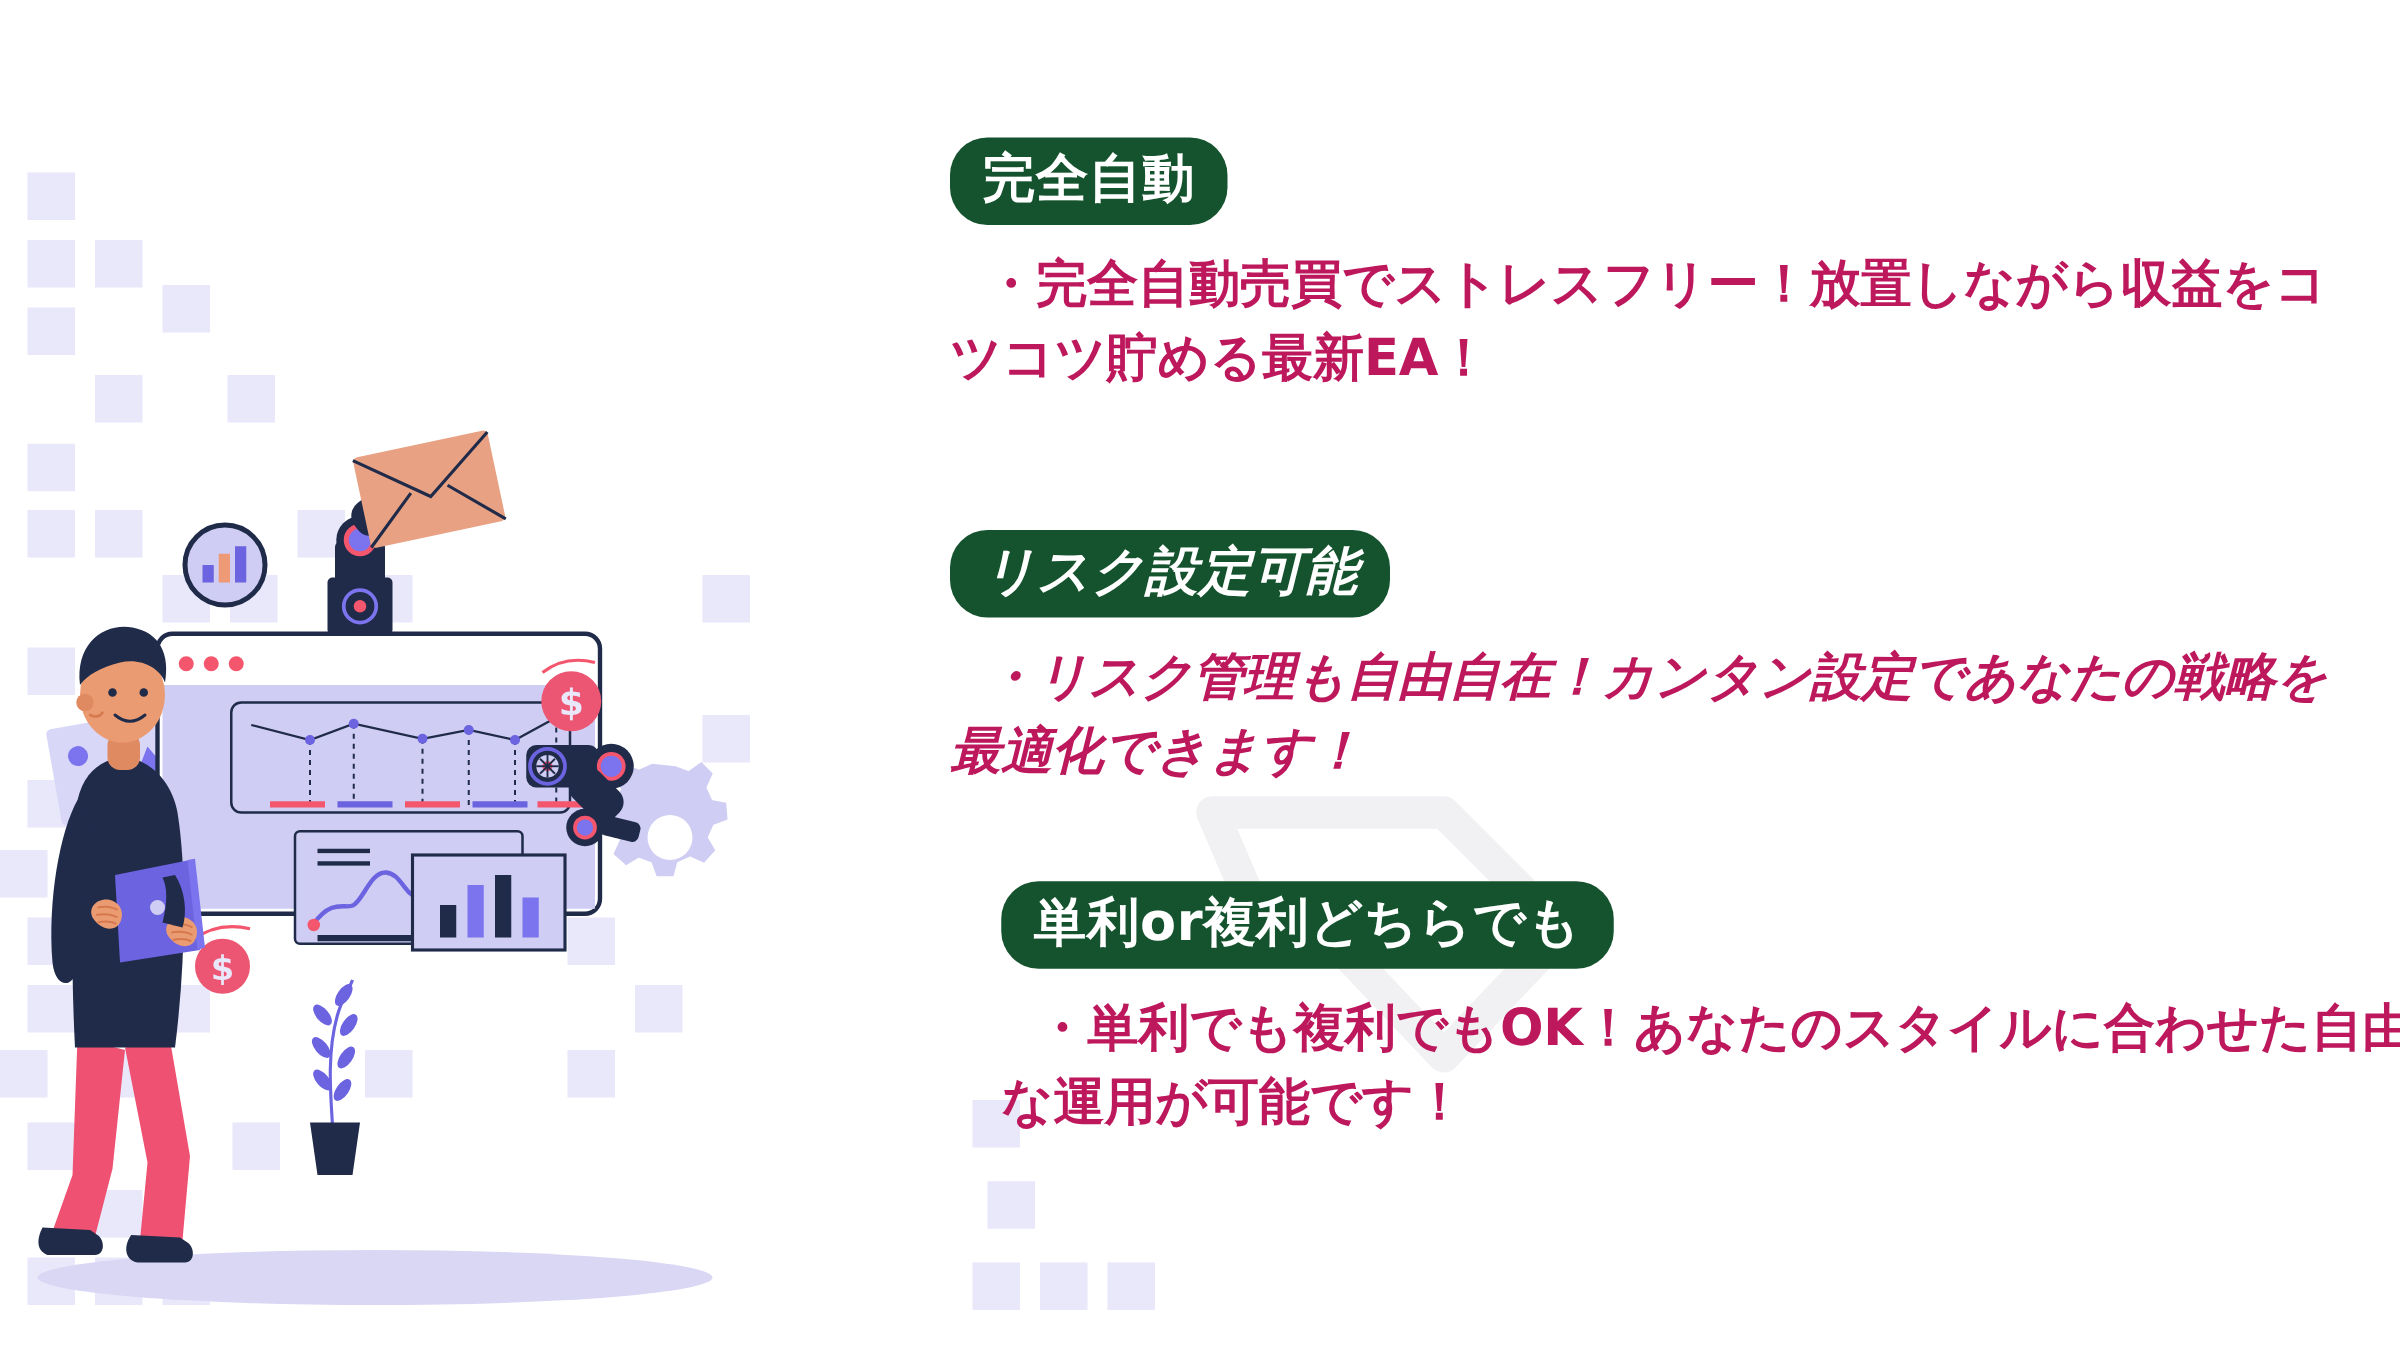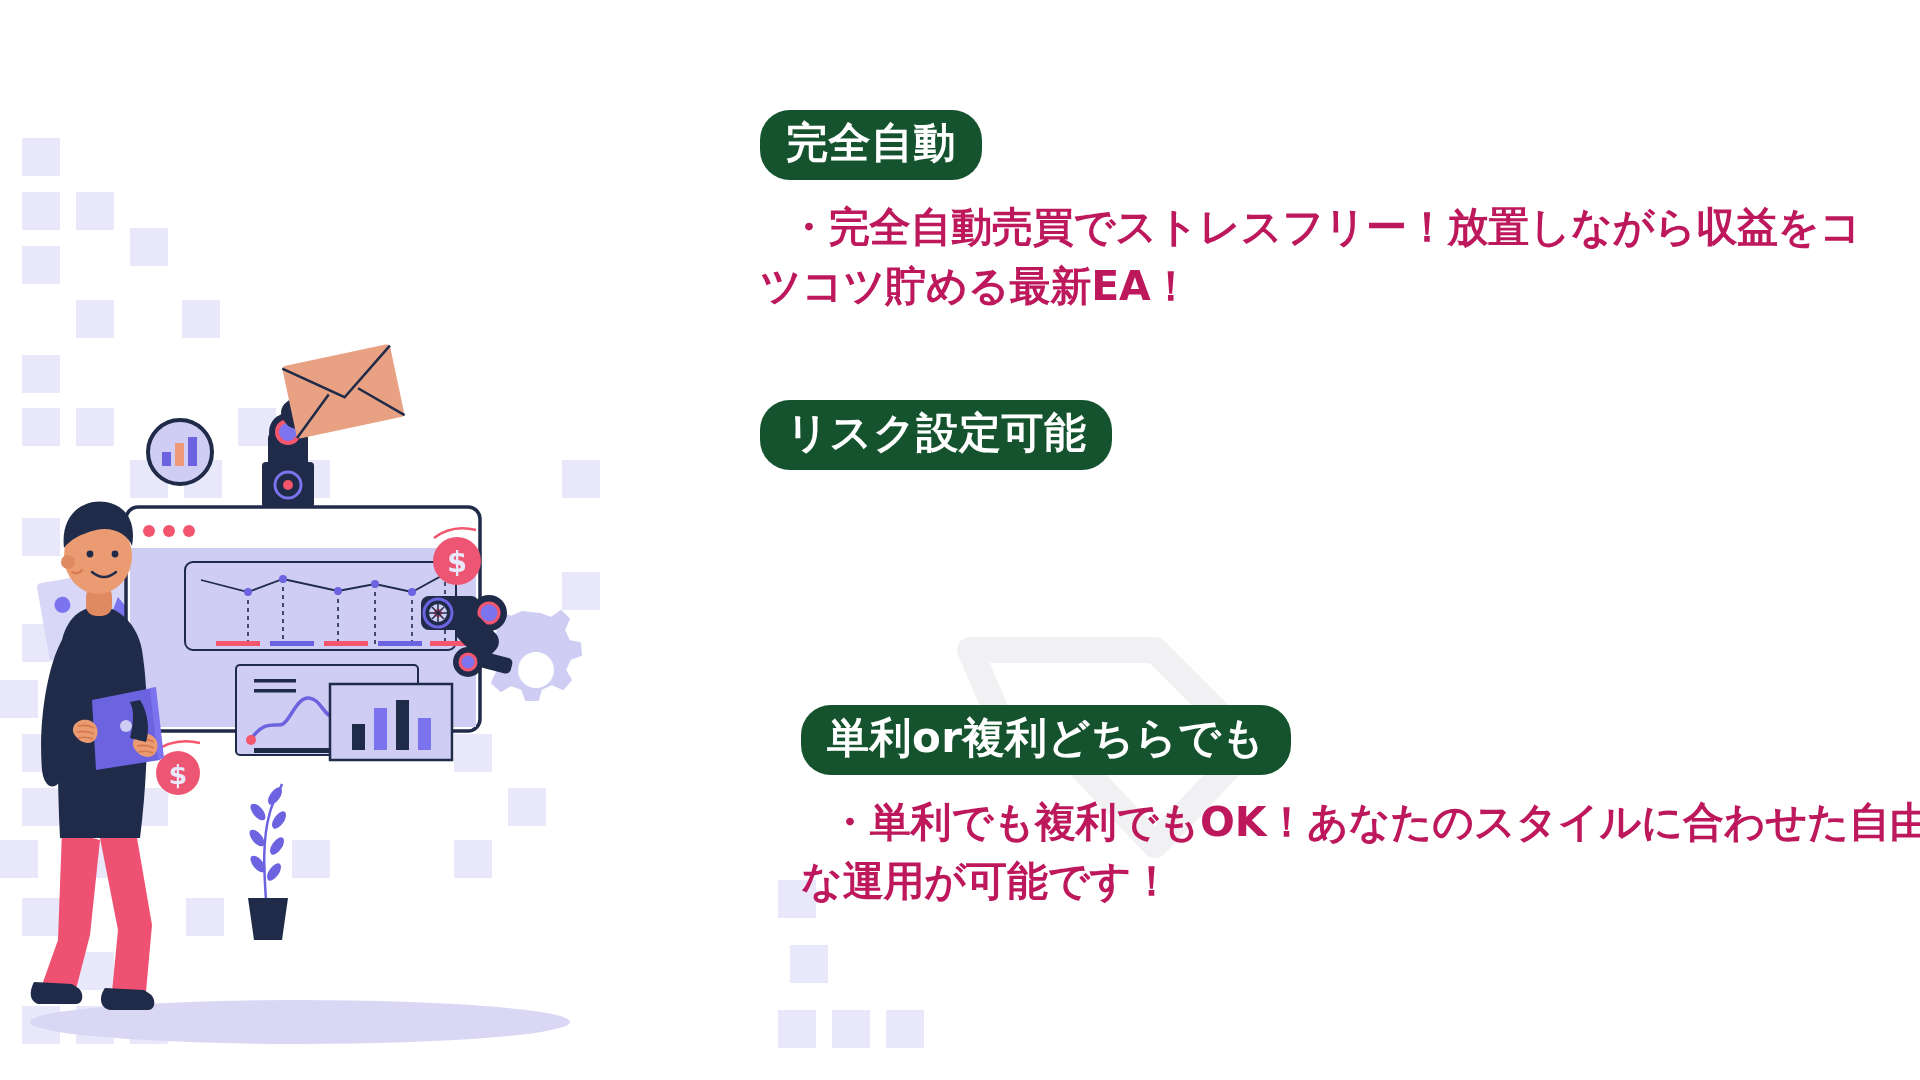--- a/index.html
+++ b/index.html
@@ -74,21 +74,21 @@
     position: absolute;
     left: 760px;
     top: 0;
     width: 1160px;
     height: 1080px;
     z-index: 5;
   }
 
   .block { position: absolute; left: 0; width: 1160px; }
   .block-1 { top: 110px; }
-  .block-2 { top: 400px; }
+  .block-2 { top: 424px; font-style: italic; }
   .block-3 { top: 705px; margin-left: 41px; }
 
   .pill {
     display: inline-block;
     background: #14532d;
     color: #ffffff;
     border-radius: 30px;
     padding: 8px 26px 12px 26px;
     font-size: 42px;
     font-weight: 700;
@@ -375,20 +375,21 @@
 
   <div id="content">
 
     <div class="block block-1">
       <div class="pill">完全自動</div>
       <div class="body-text">・完全自動売買でストレスフリー！放置しながら収益をコツコツ貯める最新EA！</div>
     </div>
 
     <div class="block block-2">
       <div class="pill">リスク設定可能</div>
+      <div class="body-text">・リスク管理も自由自在！カンタン設定であなたの戦略を最適化できます！</div>
     </div>
 
     <div class="block block-3">
       <div class="pill">単利or複利どちらでも</div>
       <div class="body-text">・単利でも複利でもOK！あなたのスタイルに合わせた自由な運用が可能です！</div>
     </div>
 
   </div>
 
 </div>

